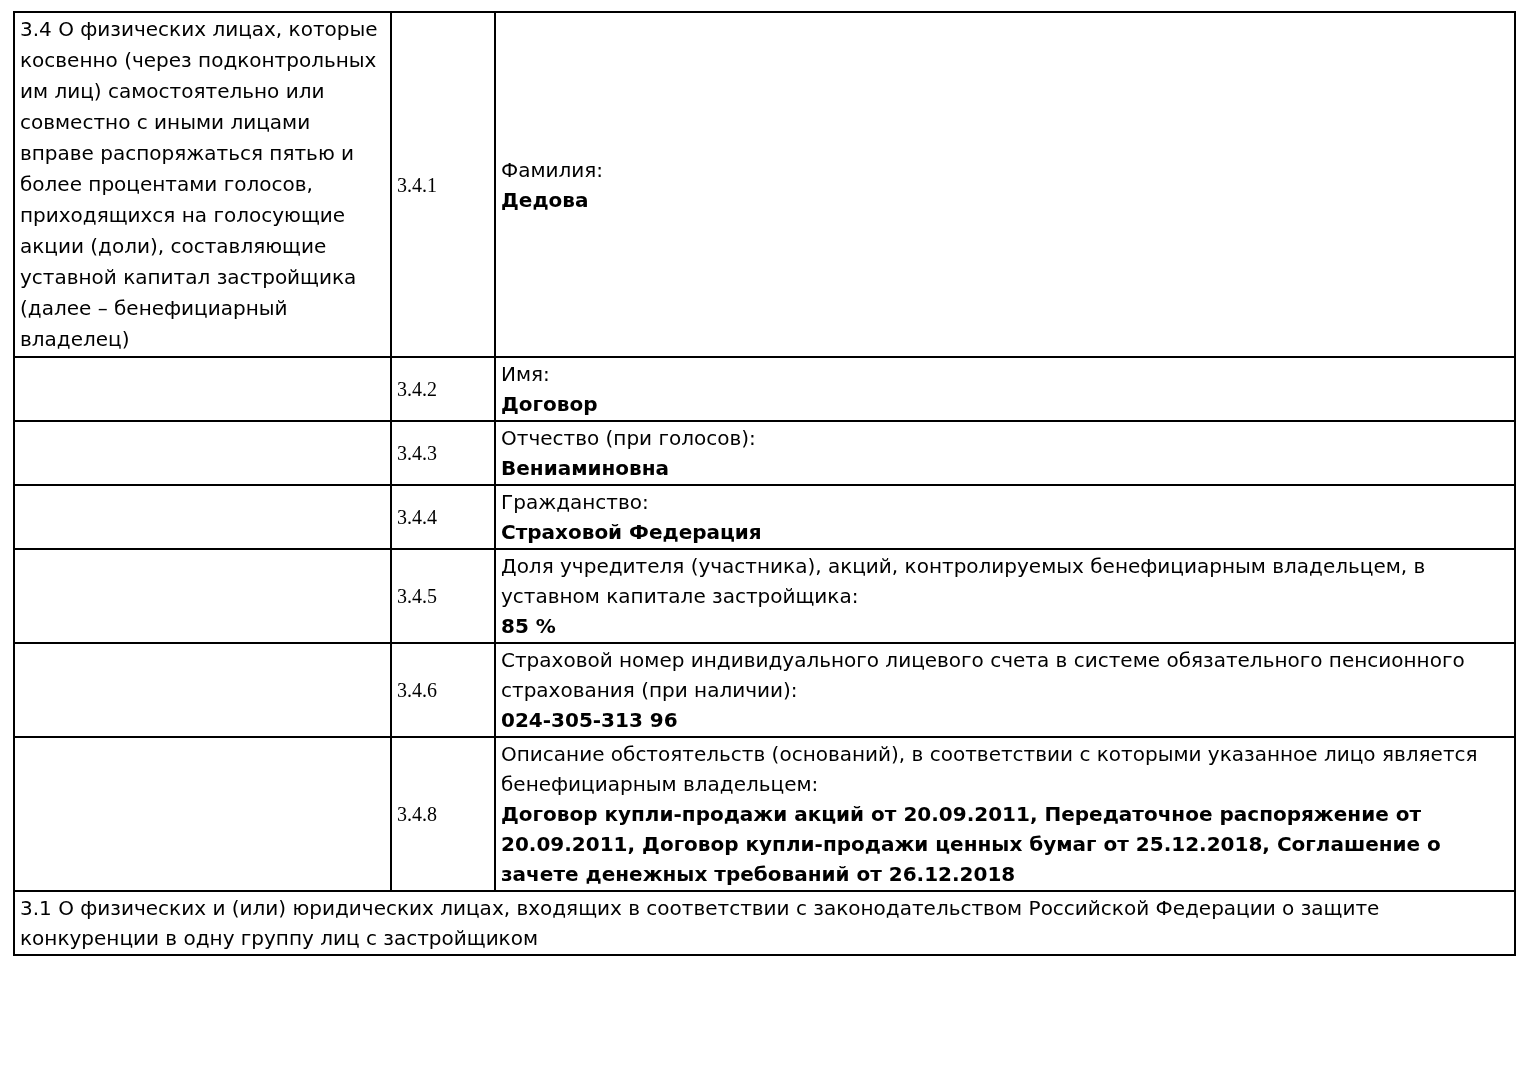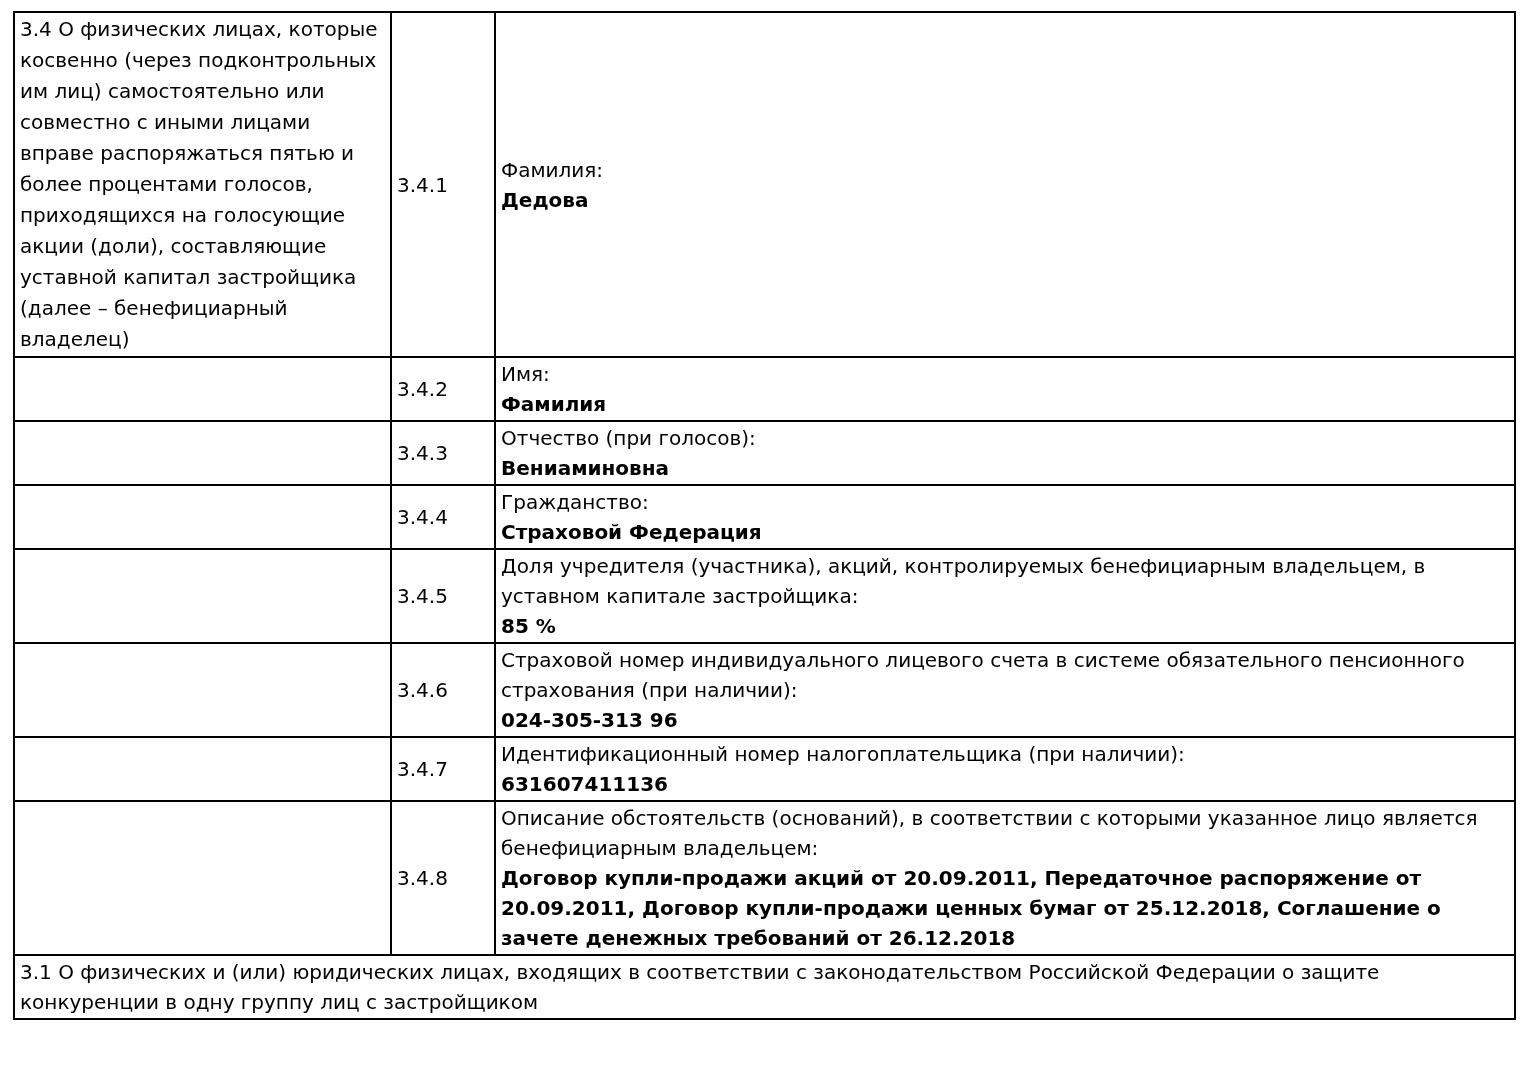--- a/index.html
+++ b/index.html
@@ -27,20 +27,21 @@
     padding: 1px 5px;
     vertical-align: middle;
     word-wrap: break-word;
   }
   td.desc-cell {
     vertical-align: top;
     line-height: 31px;
   }
   td.num-cell {
     vertical-align: middle;
+    font-family: Liberation Serif, serif;
   }
   td.content-cell {
     vertical-align: middle;
     margin-left: 19px;
   }
   .field-value {
     font-weight: bold;
   }
   td.footer-cell {
     vertical-align: top;
@@ -74,21 +75,21 @@
         <td class="content-cell">
           <div class="field-label">Фамилия:</div>
           <div class="field-value">Дедова</div>
         </td>
       </tr>
       <tr class="r2">
         <td></td>
         <td class="num-cell">3.4.2</td>
         <td class="content-cell">
           <div class="field-label">Имя:</div>
-          <div class="field-value">Фамилия</div>
+          <div class="field-value">Договор</div>
         </td>
       </tr>
       <tr class="r3">
         <td></td>
         <td class="num-cell">3.4.3</td>
         <td class="content-cell">
           <div class="field-label">Отчество (при голосов):</div>
           <div class="field-value">Вениаминовна</div>
         </td>
       </tr>
@@ -109,28 +110,20 @@
         </td>
       </tr>
       <tr class="r6">
         <td></td>
         <td class="num-cell">3.4.6</td>
         <td class="content-cell">
           <div class="field-label">Страховой номер индивидуального лицевого счета в системе обязательного пенсионного страхования (при наличии):</div>
           <div class="field-value">024-305-313 96</div>
         </td>
       </tr>
-      <tr class="r7">
-        <td></td>
-        <td class="num-cell">3.4.7</td>
-        <td class="content-cell">
-          <div class="field-label">Идентификационный номер налогоплательщика (при наличии):</div>
-          <div class="field-value">631607411136</div>
-        </td>
-      </tr>
       <tr class="r8">
         <td></td>
         <td class="num-cell">3.4.8</td>
         <td class="content-cell">
           <div class="field-label">Описание обстоятельств (оснований), в соответствии с которыми указанное лицо является бенефициарным владельцем:</div>
           <div class="field-value">Договор купли-продажи акций от 20.09.2011, Передаточное распоряжение от 20.09.2011, Договор купли-продажи ценных бумаг от 25.12.2018, Соглашение о зачете денежных требований от 26.12.2018</div>
         </td>
       </tr>
       <tr class="rf">
         <td class="footer-cell" colspan="3">3.1 О физических и (или) юридических лицах, входящих в соответствии с законодательством Российской Федерации о защите конкуренции в одну группу лиц с застройщиком</td>

